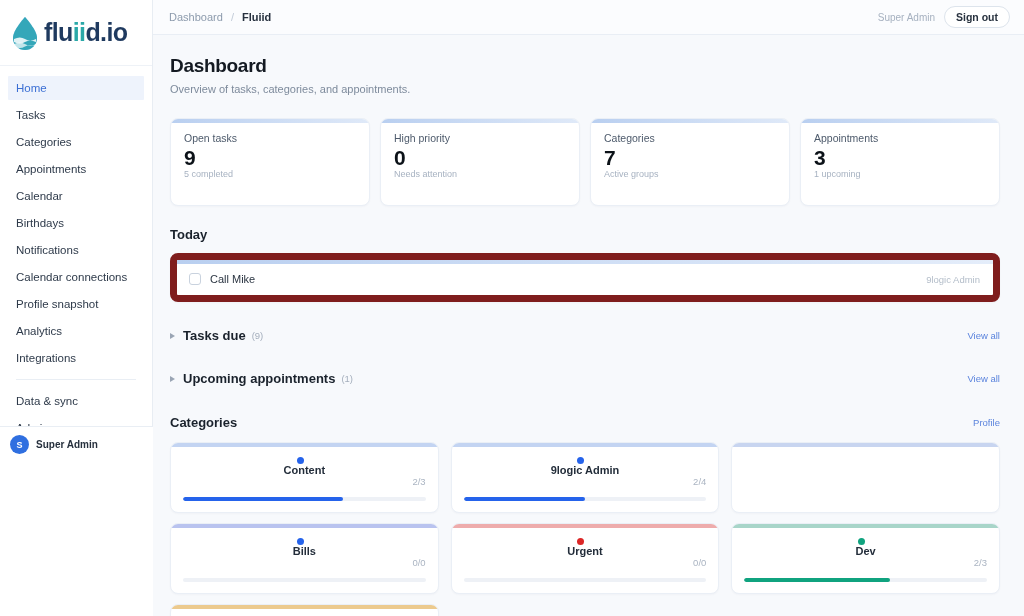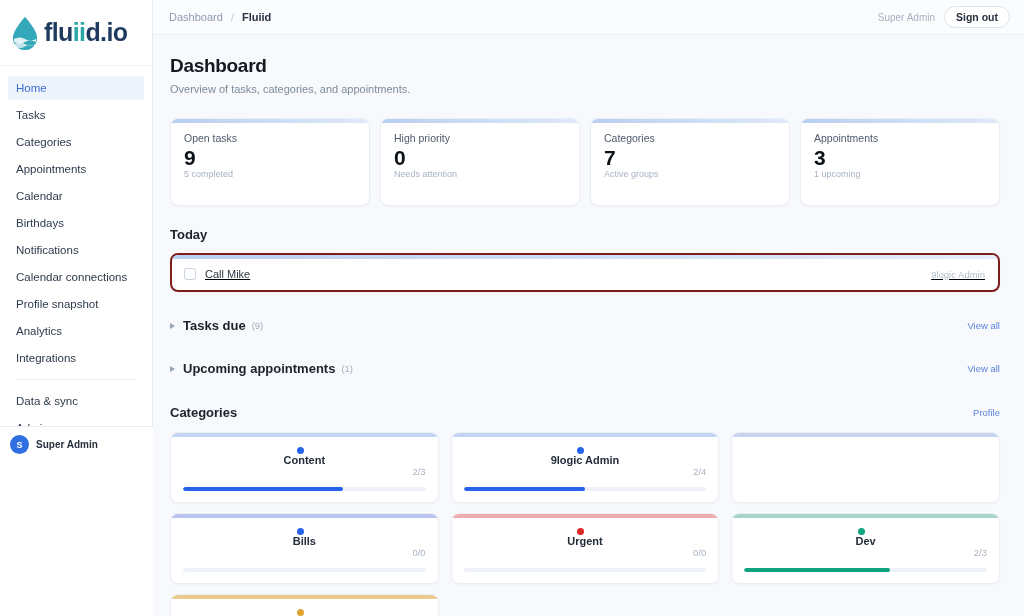--- a/index.html
+++ b/index.html
@@ -89,24 +89,23 @@
   .stat-strip { height: 4px; background: linear-gradient(90deg,#b9cff0,#dfe9f8); }
   .stat-body { padding: 9px 13px; }
   .stat-label { font-size: 10.5px; color: #4d5a6b; }
   .stat-value { font-size: 21px; font-weight: 700; color: #0c1218; margin-top: 3px; line-height: 1.05; }
   .stat-hint { font-size: 9px; color: #a7b2c1; margin-top: 0; }
 
   
   .section-title { font-size: 13px; font-weight: 700; color: #1a222c; }
   .today-wrap { margin-top: 21px; }
   .today-card {
-    margin-top: 11px; background: #fff; border: 2px solid #7f1d1d;
+    margin-top: 11px; background: #fff; border: 7px solid #7f1d1d;
     border-radius: 8px; overflow: hidden;
     box-shadow: 0 1px 2px rgba(16,35,70,0.03);
-    text-decoration: underline;
   }
   .today-strip { height: 4px; background: linear-gradient(90deg,#b9cff0,#e4edfa); }
   .today-row { display: flex; align-items: center; padding: 9px 13px 10px 12px; }
   .checkbox {
     width: 12px; height: 12px; border: 1px solid #c9d2de;
     border-radius: 3px; background: #fff; flex: none; cursor: pointer;
   }
   .today-text { font-size: 11px; color: #2b3542; margin-left: 9px; }
   .today-tag { margin-left: auto; font-size: 9.5px; color: #b3bdc9; }
 

